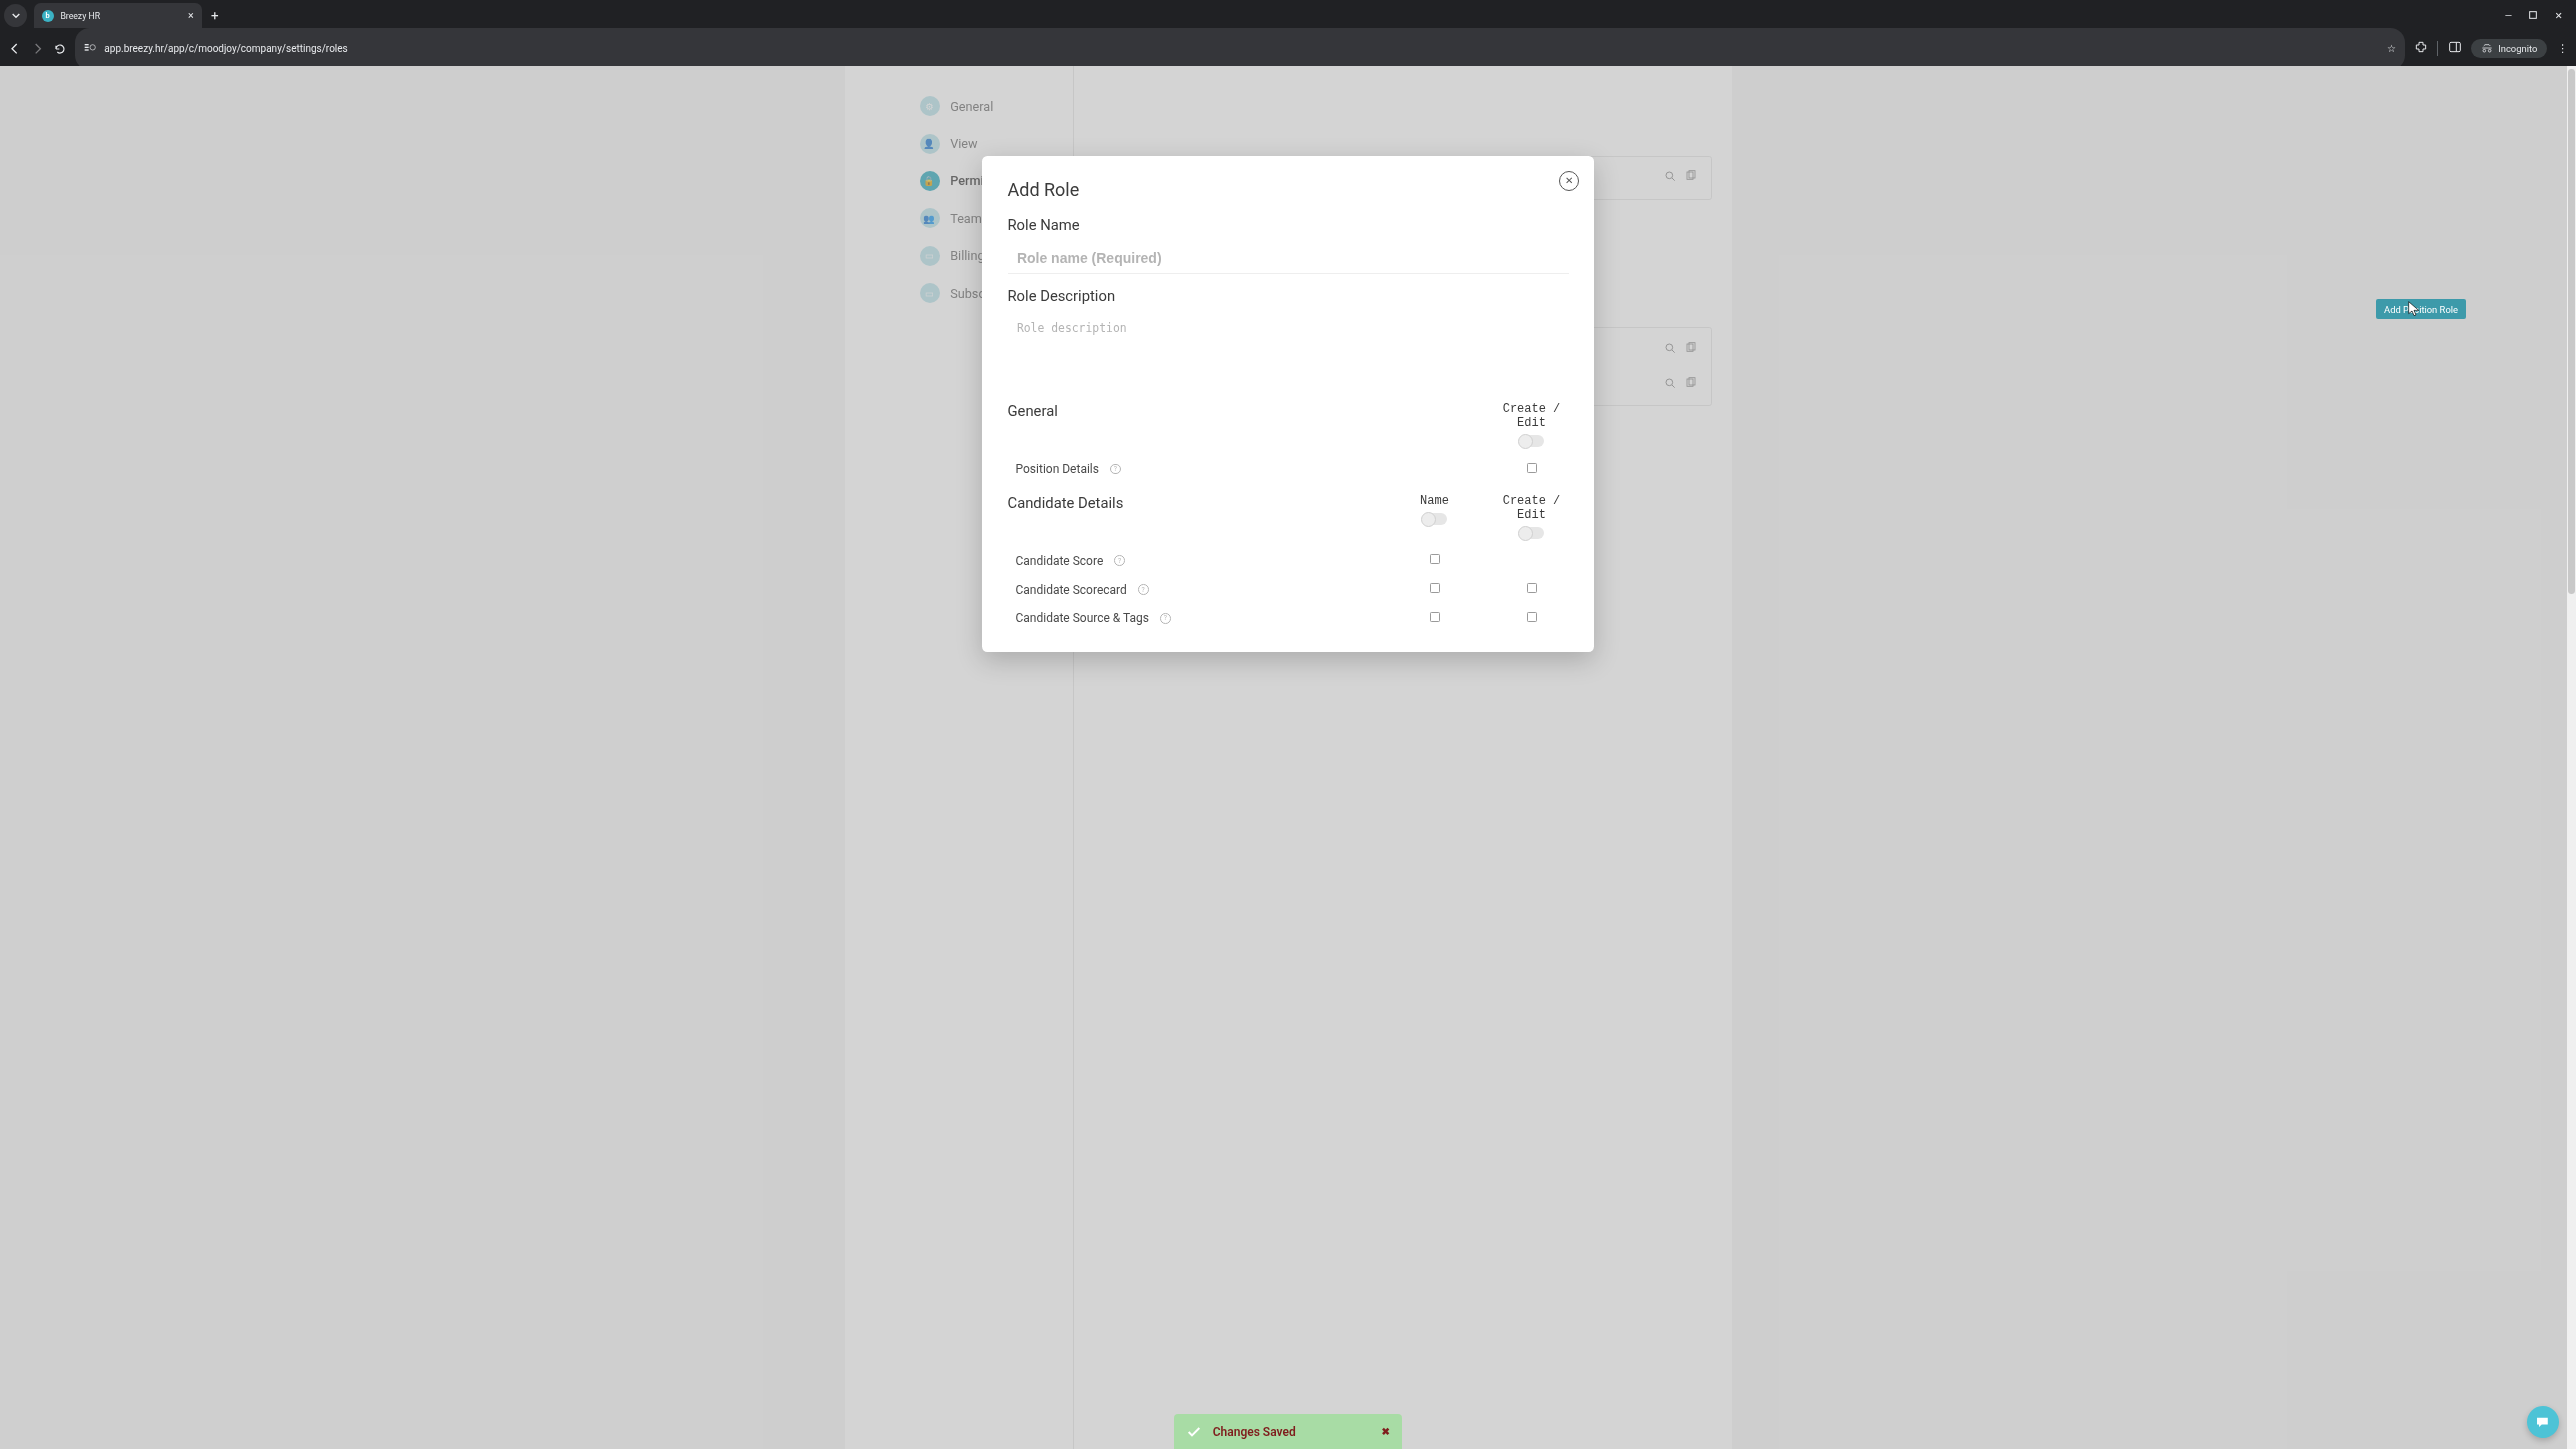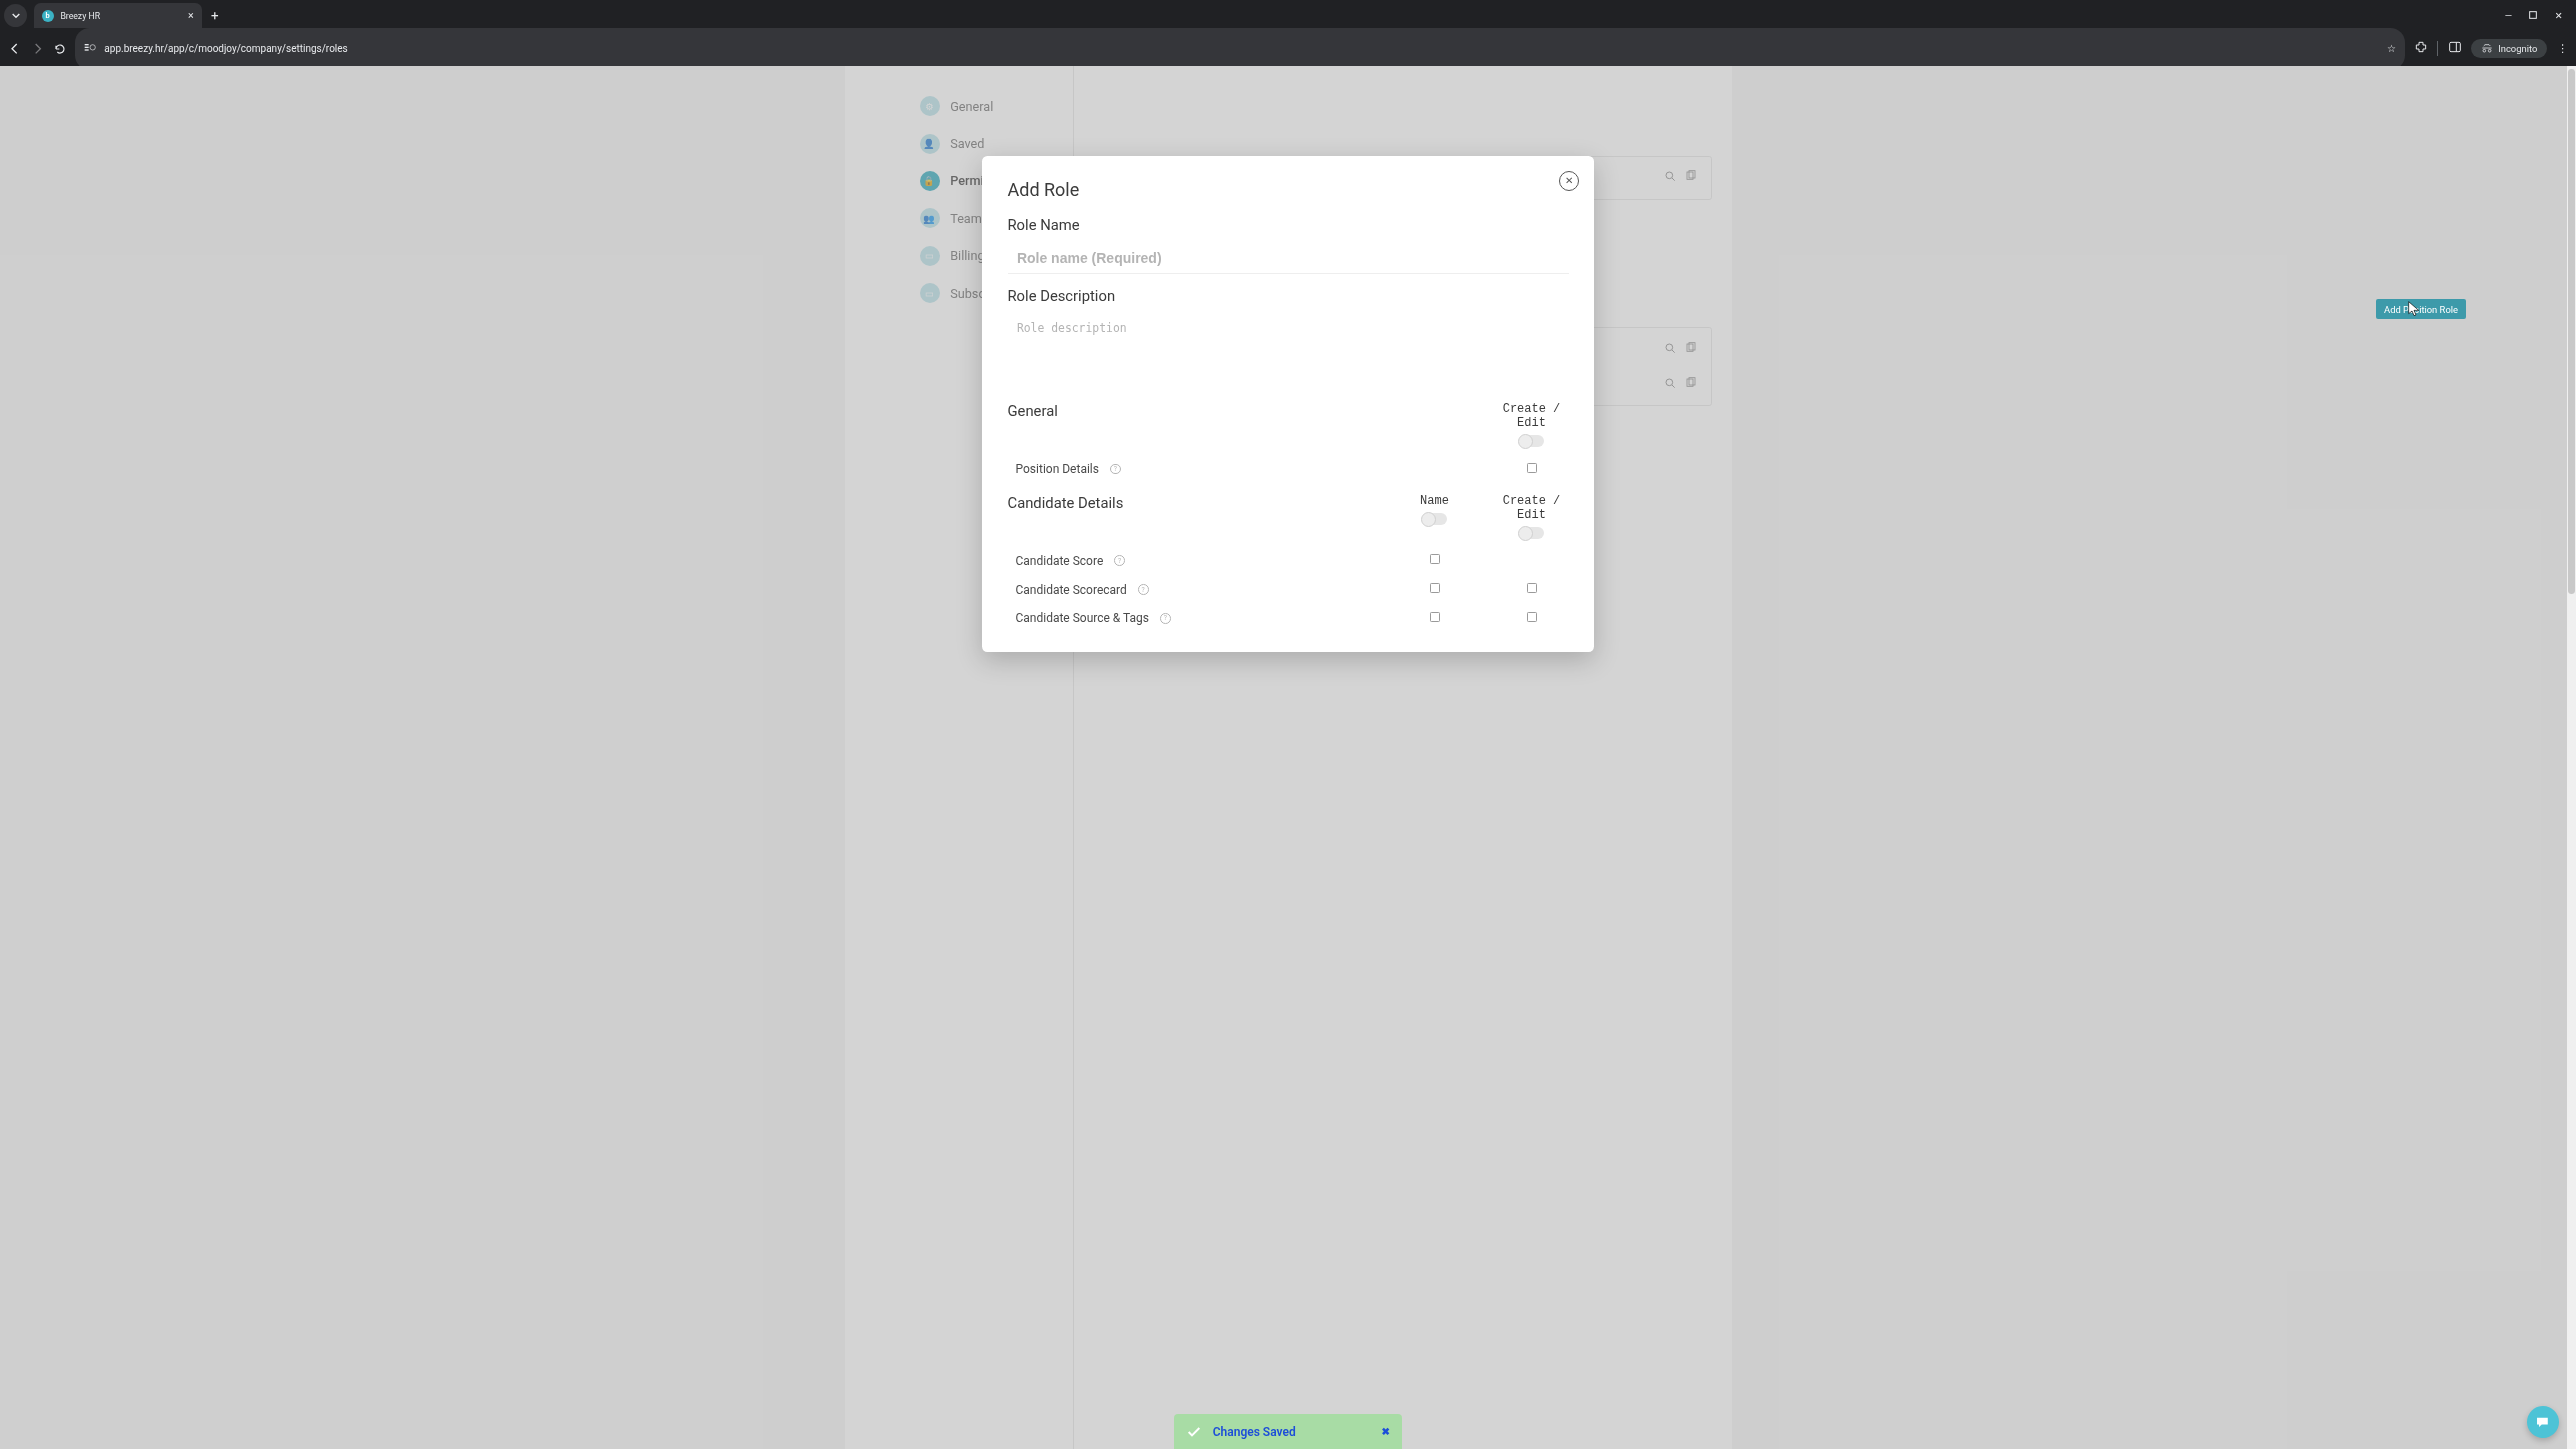--- a/index.html
+++ b/index.html
@@ -314,21 +314,21 @@
     left: 50%;
     transform: translateX(-50%);
     bottom: 0;
     width: 228px;
     background: #a8dca5;
     border-radius: 4px 4px 0 0;
     padding: 9.4px 12px;
     display: flex;
     align-items: center;
     gap: 10.7px;
-    color: #1d4ed8;
+    color: #7f1d1d;
     font-size: 12px;
     font-weight: 600;
   }
   .toast .check {
     width: 16px; height: 16px;
     display: flex; align-items: center; justify-content: center;
   }
   .toast .dismiss {
     margin-left: auto;
     cursor: pointer;
@@ -459,21 +459,21 @@
 <div class="page">
   <div class="page-inner">
 
     <div class="sidebar">
       <div class="sidebar-item">
         <span class="sicon">⚙</span>
         <span>General</span>
       </div>
       <div class="sidebar-item">
         <span class="sicon">👤</span>
-        <span>Saved</span>
+        <span>View</span>
       </div>
       <div class="sidebar-item active">
         <span class="sicon">🔒</span>
         <span>Permissions</span>
       </div>
       <div class="sidebar-item">
         <span class="sicon">👥</span>
         <span>Teams</span>
       </div>
       <div class="sidebar-item">

